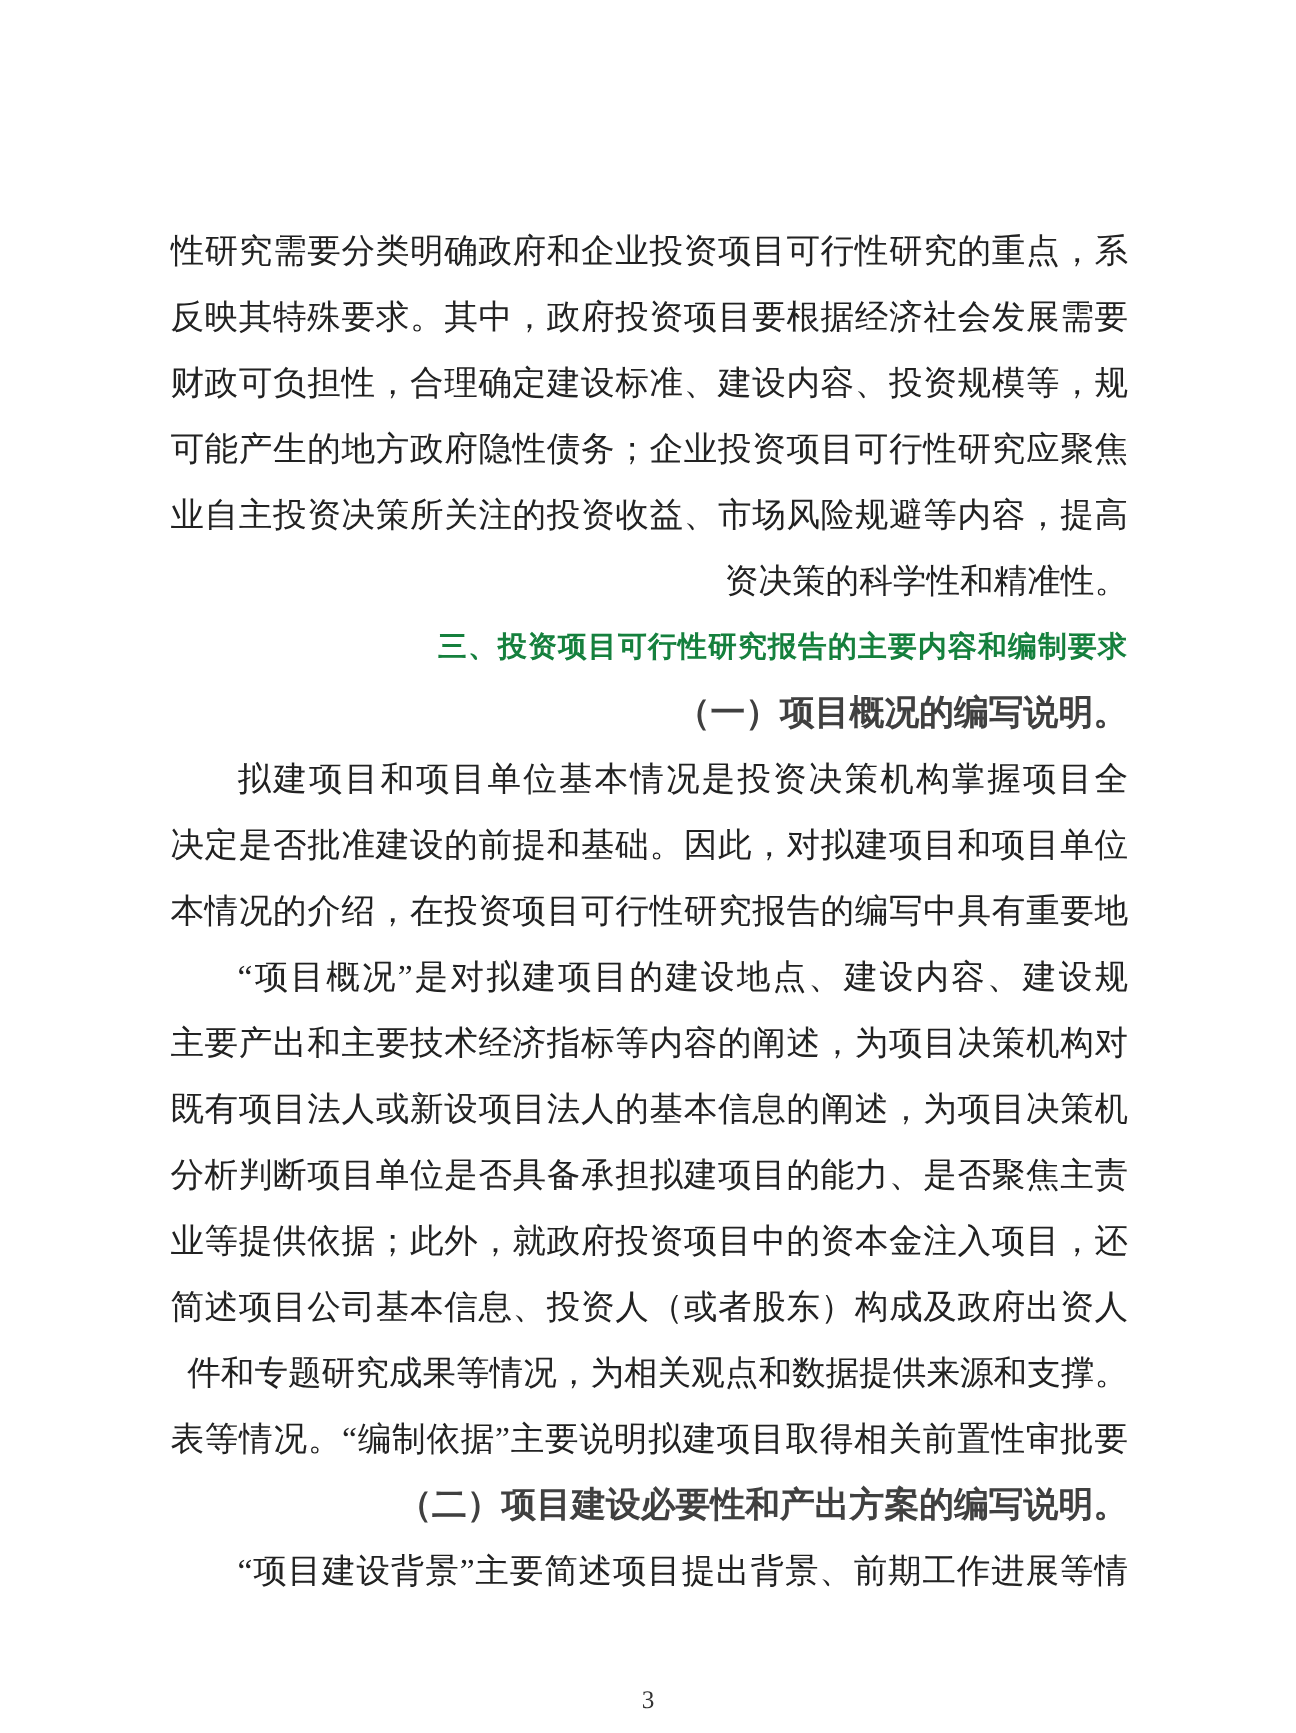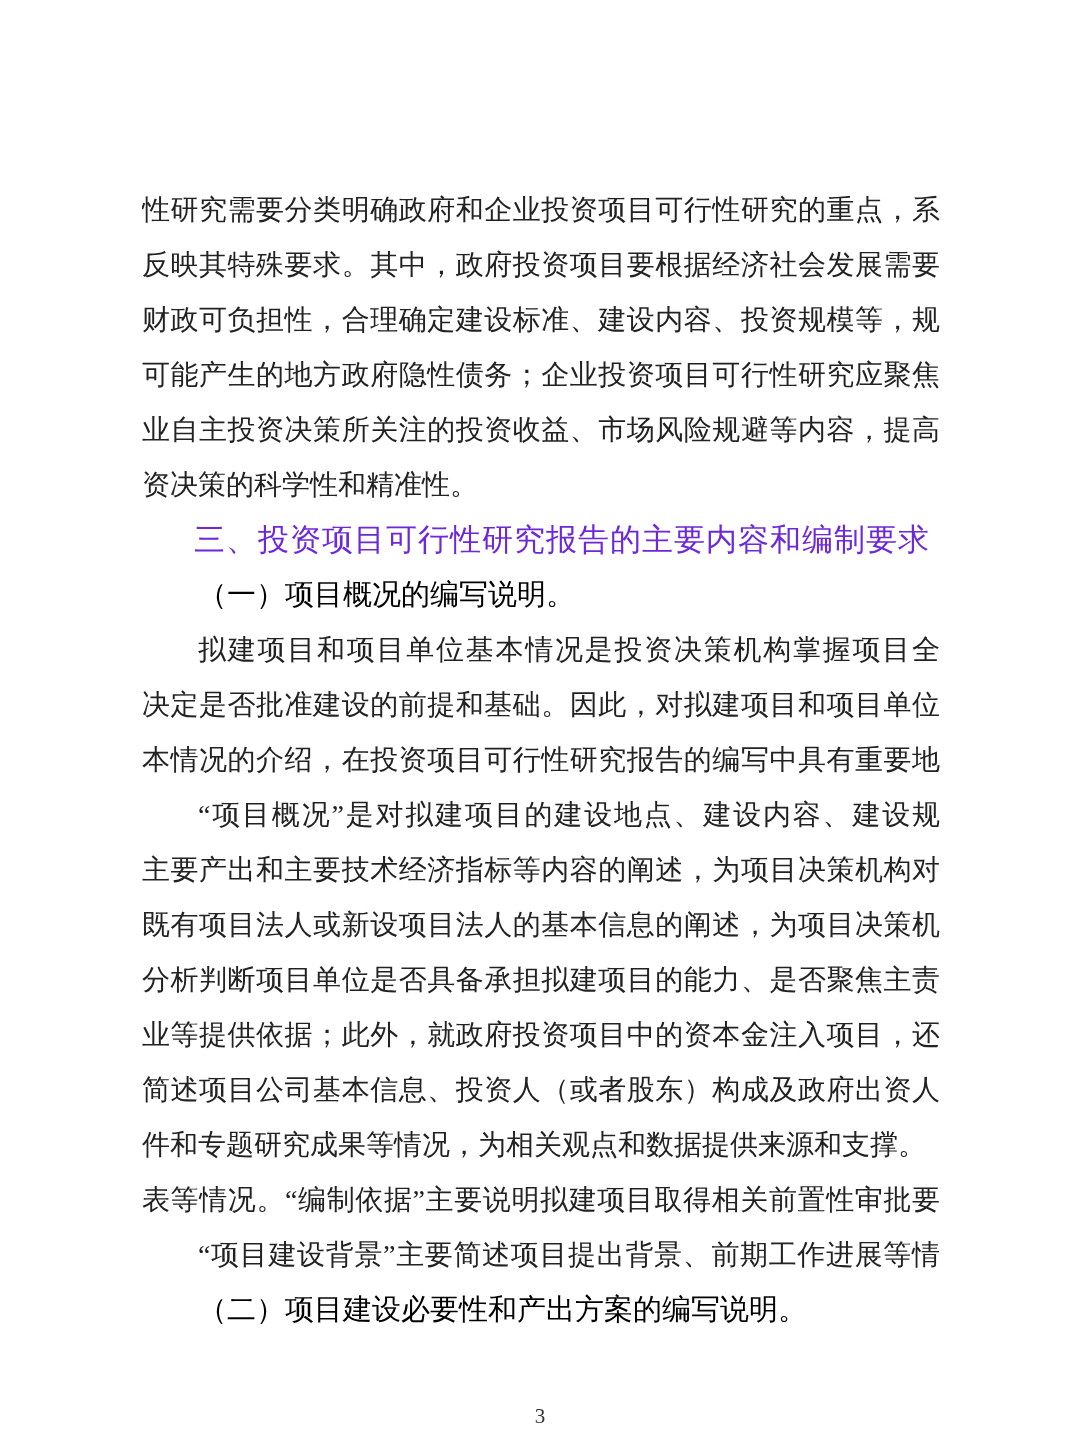--- a/index.html
+++ b/index.html
@@ -20,45 +20,46 @@
     position: absolute;
     left: 142px;
     top: 182px;
     width: 798px;
   }
   .line {
     height: 55px;
     line-height: 55px;
     font-size: 28px;
     overflow: hidden;
+    text-align: right;
   }
   
   .jl {
     text-align: justify;
     text-align-last: justify;
   }
   
   .indent {
     text-indent: 56px;
   }
   
   .h1 {
     font-family: "Liberation Sans", "DejaVu Sans", sans-serif;
-    font-weight: normal;
-    font-size: 31px;
+    font-weight: bold;
+    font-size: 24px;
     text-indent: 52px;
     letter-spacing: 1px;
-    color: #6d28d9;
+    color: #15803d;
   }
   
   .h2 {
-    font-weight: normal;
+    font-weight: bold;
     font-size: 29px;
     text-indent: 56px;
-    color: #000000;
+    color: #404040;
   }
   .page-number {
     position: absolute;
     left: 0;
     width: 1080px;
     top: 1404px;
     text-align: center;
     font-size: 21px;
     color: #333333;
   }
@@ -80,17 +81,17 @@
     <div class="line jl">决定是否批准建设的前提和基础。因此，对拟建项目和项目单位基</div>
     <div class="line jl">本情况的介绍，在投资项目可行性研究报告的编写中具有重要地位。</div>
     <div class="line jl indent">“项目概况”是对拟建项目的建设地点、建设内容、建设规模、</div>
     <div class="line jl">主要产出和主要技术经济指标等内容的阐述，为项目决策机构对拟</div>
     <div class="line jl">既有项目法人或新设项目法人的基本信息的阐述，为项目决策机构</div>
     <div class="line jl">分析判断项目单位是否具备承担拟建项目的能力、是否聚焦主责主</div>
     <div class="line jl">业等提供依据；此外，就政府投资项目中的资本金注入项目，还需</div>
     <div class="line jl">简述项目公司基本信息、投资人（或者股东）构成及政府出资人代</div>
     <div class="line">件和专题研究成果等情况，为相关观点和数据提供来源和支撑。</div>
     <div class="line jl">表等情况。“编制依据”主要说明拟建项目取得相关前置性审批要</div>
+    <div class="line h2">（二）项目建设必要性和产出方案的编写说明。</div>
     <div class="line jl indent">“项目建设背景”主要简述项目提出背景、前期工作进展等情</div>
-    <div class="line h2">（二）项目建设必要性和产出方案的编写说明。</div>
   </div>
   <div class="page-number">3</div>
 </div>
 
 </body></html>

